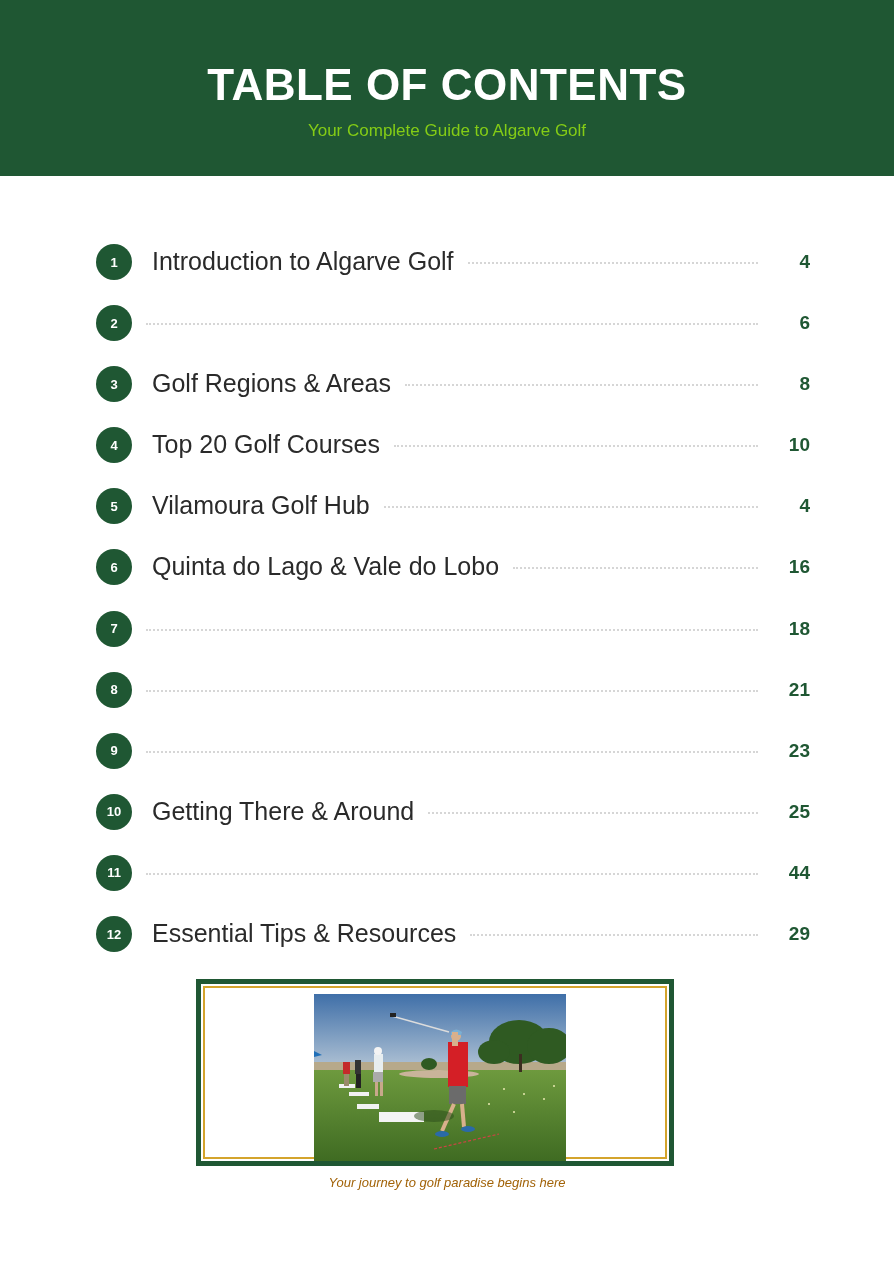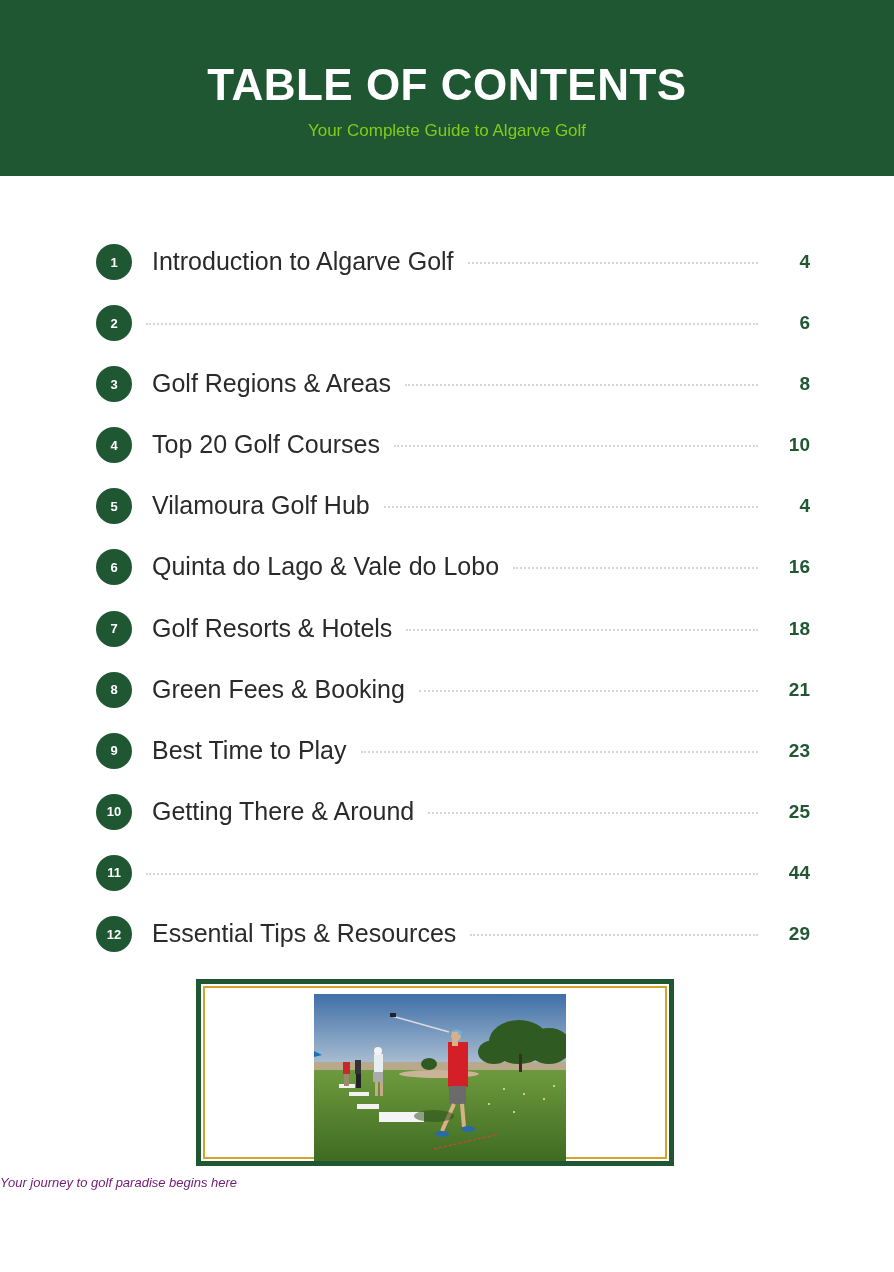--- a/index.html
+++ b/index.html
@@ -9,21 +9,21 @@
   .header .sub { position:absolute; top:121px; left:0; width:100%; font-size:17px; color:#84cc16; line-height:20px; }
   .toc { position:absolute; left:96px; top:243px; width:714px; }
   .row { position:relative; height:61.1px; display:flex; align-items:flex-start; }
   .num { width:36px; height:36px; border-radius:50%; background:#1f5733; color:#fff; font-weight:bold; font-size:13px; display:flex; align-items:center; justify-content:center; flex:0 0 36px; margin-top:1px; }
   .title { margin-left:20px; font-size:25px; color:#2a2a2a; line-height:36px; white-space:nowrap; }
   .dots { flex:1; margin:0 22px 0 14px; border-bottom:2px dotted #d6d6d6; height:19px; }
   .page { font-size:19px; font-weight:bold; color:#1f5733; line-height:38px; width:30px; text-align:right; }
   .frame { position:absolute; left:196px; top:979px; width:478px; height:187px; box-sizing:border-box; border:5px solid #1f5733; background:#fff; }
   .frame .inner { position:absolute; left:2px; top:2px; right:2px; bottom:2px; border:2px solid #d4a42c; }
   .photo { position:absolute; left:113px; top:10px; width:252px; height:167px; overflow:hidden; }
-  .caption { position:absolute; top:1175px; left:0; width:894px; font-size:13px; font-style:italic; color:#701a75; }
+  .caption { position:absolute; top:1175px; left:0; width:894px; text-align:center; font-size:13px; font-style:italic; color:#a16207; }
 </style>
 </head>
 <body>
 
 <div class="header">
   <h1>TABLE OF CONTENTS</h1>
   <div class="sub">Your Complete Guide to Algarve Golf</div>
 </div>
 
 <div class="toc">
@@ -57,33 +57,30 @@
       <div class="page">4</div>
     </div>
   <div class="row">
       <div class="num">6</div>
       <div class="title">Quinta do Lago &amp; Vale do Lobo</div>
       <div class="dots"></div>
       <div class="page">16</div>
     </div>
   <div class="row">
       <div class="num">7</div>
-      <div class="title">Golf Resorts &amp; Hotels</div>
       <div class="dots"></div>
       <div class="page">18</div>
     </div>
   <div class="row">
       <div class="num">8</div>
-      <div class="title">Green Fees &amp; Booking</div>
       <div class="dots"></div>
       <div class="page">21</div>
     </div>
   <div class="row">
       <div class="num">9</div>
-      <div class="title">Best Time to Play</div>
       <div class="dots"></div>
       <div class="page">23</div>
     </div>
   <div class="row">
       <div class="num">10</div>
       <div class="title">Getting There &amp; Around</div>
       <div class="dots"></div>
       <div class="page">25</div>
     </div>
   <div class="row">

